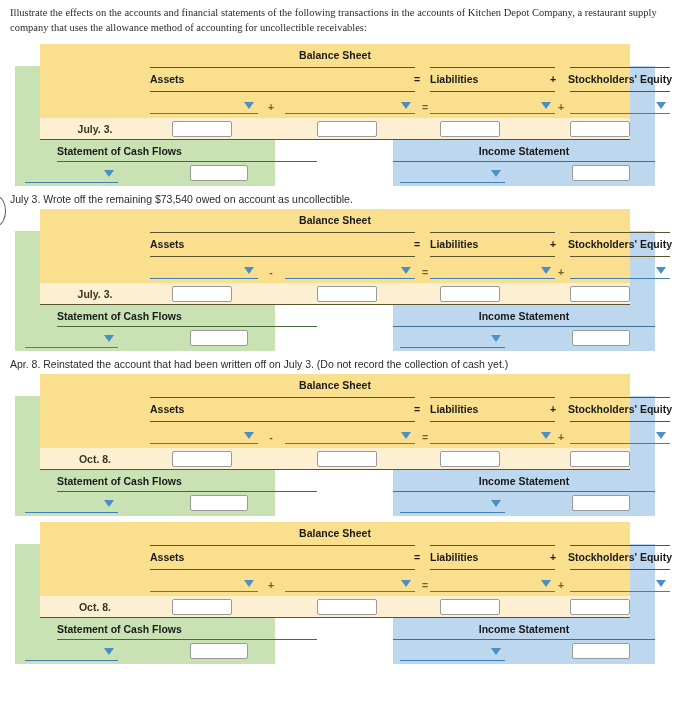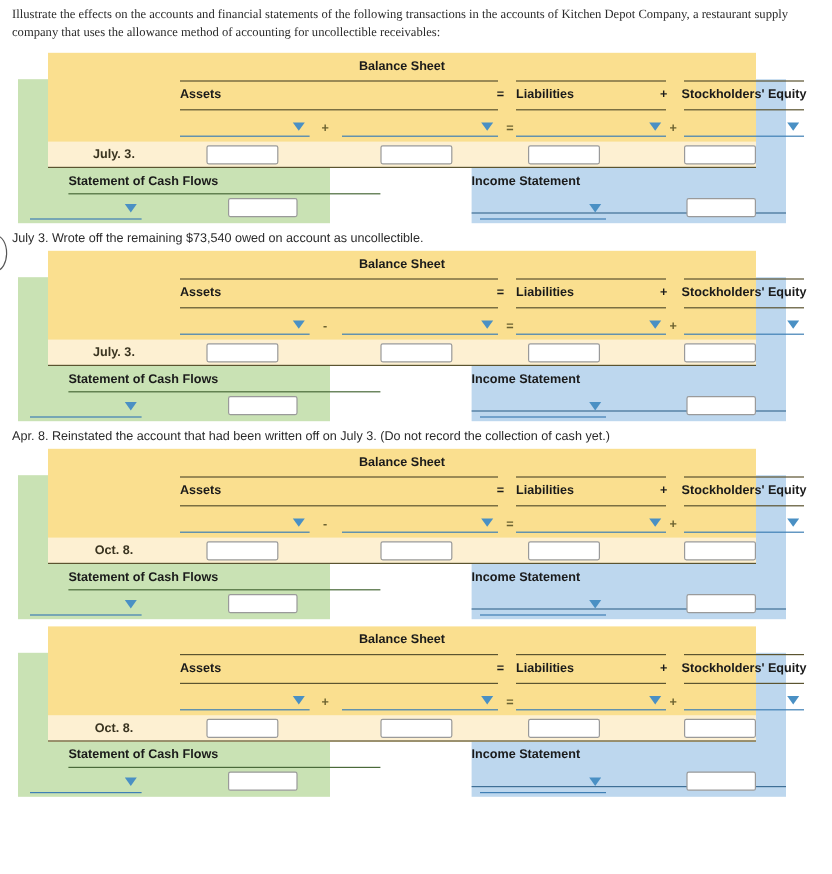--- a/index.html
+++ b/index.html
@@ -172,22 +172,22 @@
     width: 260px; height: 21px;
     line-height: 21px; text-align: left;
     font-size: 10.5px; font-weight: bold;
     color: #1a1a1a;
     border-bottom: 1.6px solid #4a6a3a;
     margin-left: 43px;
   }
   .is-title {
     position: absolute;
     left: 393px; top: 97px;
-    width: 262px; height: 37px;
-    line-height: 21px; 
+    width: 262px; height: 21px;
+    line-height: 21px; text-align: center;
     font-size: 10.5px; font-weight: bold;
     color: #1a1a1a;
     border-bottom: 1.6px solid #3f6f96;
   }
 
   .scf-dd { left: 25px; top: 122px; width: 93px; }
   .is-dd  { left: 400px; top: 122px; width: 105px; }
   .dd-low {
     position: absolute;
     height: 17px;

